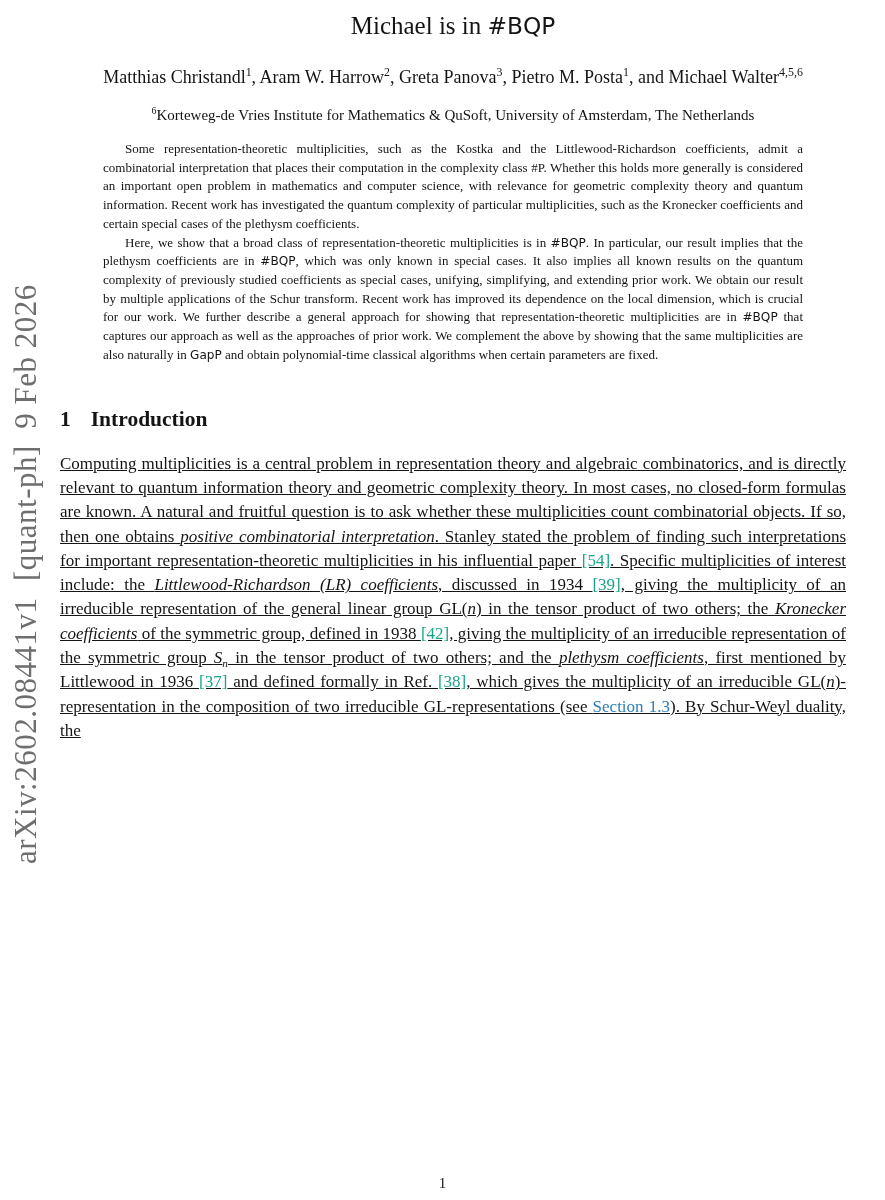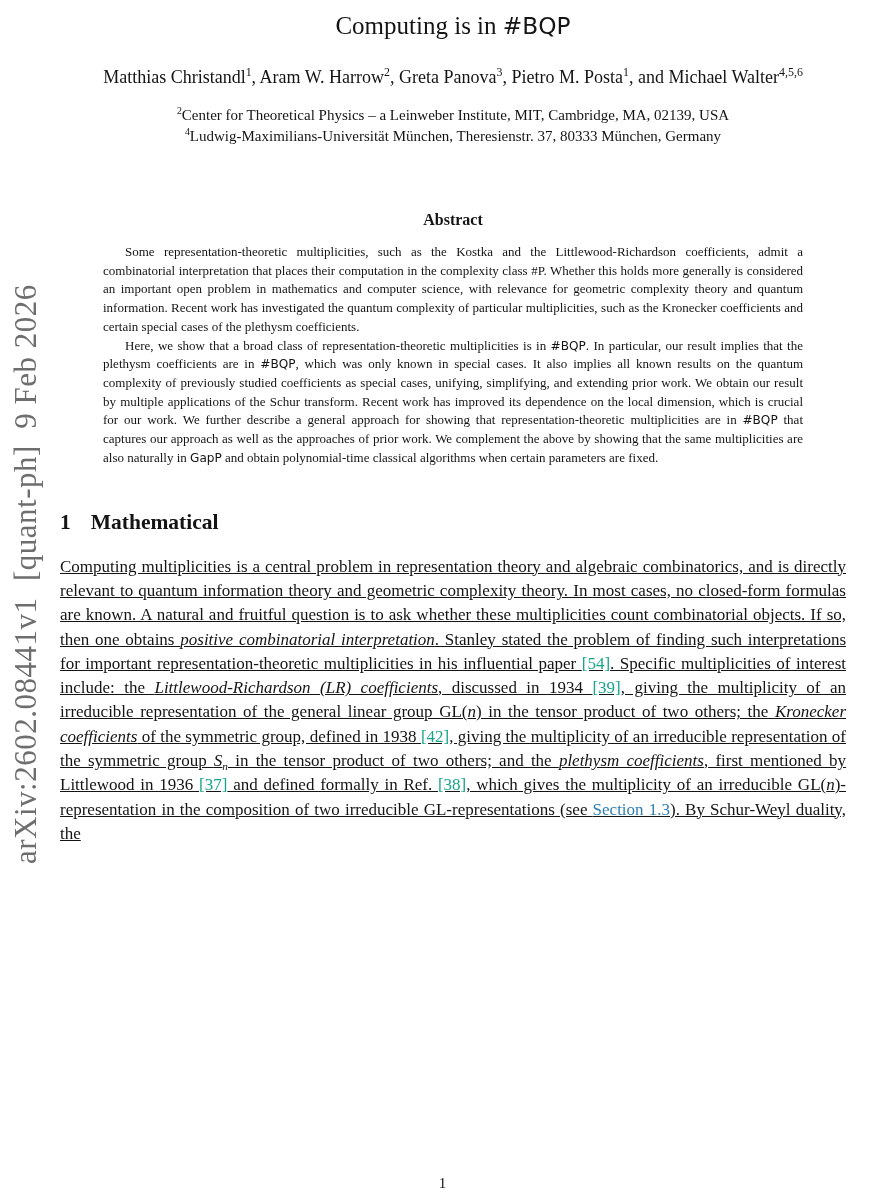--- a/index.html
+++ b/index.html
@@ -94,38 +94,36 @@
 </style>
 </head>
 <body>
 
 <div class="page">
 
   <div class="arxiv-stamp">arXiv:2602.08441v1  [quant-ph]  9 Feb 2026</div>
 
   <div class="content">
 
-    <h1 class="title"><span>Computing is in </span><span class="seg-sans">#BQP</span></h1>
+    <h1 class="title"><span>Michael is in </span><span class="seg-sans">#BQP</span></h1>
 
     <div class="authors"><span>Matthias Christandl</span><span class="seg-sup">1</span><span>, Aram W. Harrow</span><span class="seg-sup">2</span><span>, Greta Panova</span><span class="seg-sup">3</span><span>, Pietro M. Posta</span><span class="seg-sup">1</span><span>, and Michael Walter</span><span class="seg-sup">4,5,6</span></div>
 
     <div class="affiliations">
-      <div class="affiliation"><span class="seg-sup">2</span><span>Center for Theoretical Physics – a Leinweber Institute, MIT, Cambridge, MA, 02139, USA</span></div>
-      <div class="affiliation"><span class="seg-sup">4</span><span>Ludwig-Maximilians-Universität München, Theresienstr. 37, 80333 München, Germany</span></div>
+      <div class="affiliation"><span class="seg-sup">6</span><span>Korteweg-de Vries Institute for Mathematics &amp; QuSoft, University of Amsterdam, The Netherlands</span></div>
     </div>
 
-    <div class="abstract-heading">Abstract</div>
 
     <div class="abstract">
       <p><span>Some representation-theoretic multiplicities, such as the Kostka and the Littlewood-Richardson coefficients, admit a combinatorial interpretation that places their computation in the complexity class #P. Whether this holds more generally is considered an important open problem in mathematics and computer science, with relevance for geometric complexity theory and quantum information. Recent work has investigated the quantum complexity of particular multiplicities, such as the Kronecker coefficients and certain special cases of the plethysm coefficients.</span></p>
       <p><span>Here, we show that a broad class of representation-theoretic multiplicities is in </span><span class="seg-sans">#BQP</span><span>. In particular, our result implies that the plethysm coefficients are in </span><span class="seg-sans">#BQP</span><span>, which was only known in special cases. It also implies all known results on the quantum complexity of previously studied coefficients as special cases, unifying, simplifying, and extending prior work. We obtain our result by multiple applications of the Schur transform. Recent work has improved its dependence on the local dimension, which is crucial for our work. We further describe a general approach for showing that representation-theoretic multiplicities are in </span><span class="seg-sans">#BQP</span><span> that captures our approach as well as the approaches of prior work. We complement the above by showing that the same multiplicities are also naturally in </span><span class="seg-sans">GapP</span><span> and obtain polynomial-time classical algorithms when certain parameters are fixed.</span></p>
     </div>
 
     <h2 class="section-heading">
-      <span class="sec-num">1</span><span>Mathematical</span>
+      <span class="sec-num">1</span><span>Introduction</span>
     </h2>
 
     <div class="body-text"><span>Computing multiplicities is a central problem in representation theory and algebraic combinatorics, and is directly relevant to quantum information theory and geometric complexity theory. In most cases, no closed-form formulas are known. A natural and fruitful question is to ask whether these multiplicities count combinatorial objects. If so, then one obtains </span><span class="seg-it">positive combinatorial interpretation</span><span>. Stanley stated the problem of finding such interpretations for important representation-theoretic multiplicities in his influential paper </span><span class="seg-cite">[54]</span><span>. Specific multiplicities of interest include: the </span><span class="seg-it">Littlewood-Richardson (LR) coefficients</span><span>, discussed in 1934 </span><span class="seg-cite">[39]</span><span>, giving the multiplicity of an irreducible representation of the general linear group GL(</span><span class="seg-mathit">n</span><span>) in the tensor product of two others; the </span><span class="seg-it">Kronecker coefficients</span><span> of the symmetric group, defined in 1938 </span><span class="seg-cite">[42]</span><span>, giving the multiplicity of an irreducible representation of the symmetric group </span><span class="seg-mathit">S</span><span class="seg-sub">n</span><span> in the tensor product of two others; and the </span><span class="seg-it">plethysm coefficients</span><span>, first mentioned by Littlewood in 1936 </span><span class="seg-cite">[37]</span><span> and defined formally in Ref. </span><span class="seg-cite">[38]</span><span>, which gives the multiplicity of an irreducible GL(</span><span class="seg-mathit">n</span><span>)-representation in the composition of two irreducible GL-representations (see </span><span class="seg-link">Section 1.3</span><span>). By Schur-Weyl duality, the</span></div>
 
   </div>
 
   <div class="page-number">1</div>
 
 </div>
 

